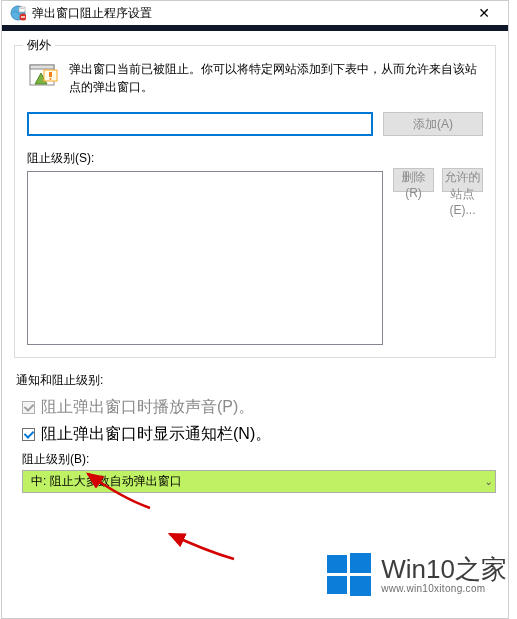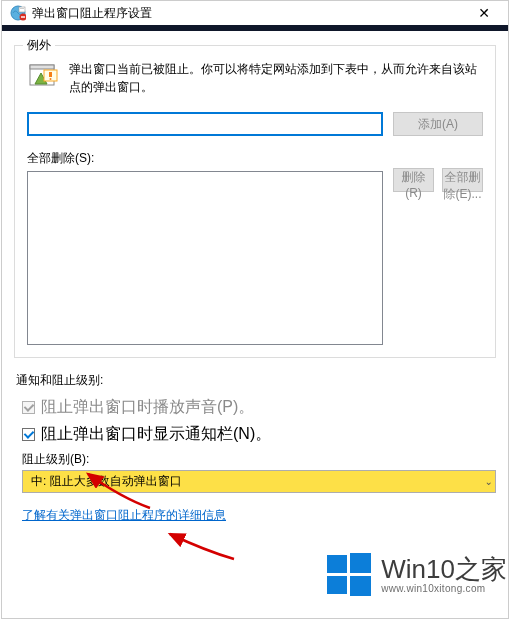--- a/index.html
+++ b/index.html
@@ -106,21 +106,21 @@
     }
     .text-input {
       flex: 1;
       height: 24px;
       border: 2px solid #0078d7;
       padding: 0 4px;
       font-size: 12px;
       outline: none;
     }
     .dlg-button {
-      width: 90px;
+      width: 100px;
       height: 24px;
       border: 1px solid #c6c6c6;
       background: #e1e1e1;
       color: #8a8a8a;
       font-size: 12px;
       cursor: default;
       font-family: inherit;
     }
     .listbox {
       width: 100%;
@@ -185,21 +185,21 @@
     .checkbox-label {
       font-size: 16px;
     }
     .checkbox-label.disabled {
       color: #8a8a8a;
     }
     .dropdown {
       width: 100%;
       height: 23px;
       border: 1px solid #adadad;
-      background: #fde047;
+      background: #bef264;
       display: flex;
       align-items: center;
       justify-content: space-between;
       padding: 0 2px 0 8px;
       margin: 2px 0 0 8px;
       width: calc(100% - 8px);
       font-size: 12px;
     }
     .dd-arrow {
       font-size: 10px;
@@ -308,26 +308,26 @@
         <div class="info-text">弹出窗口当前已被阻止。你可以将特定网站添加到下表中，从而允许来自该站点的弹出窗口。</div>
       </div>
 
       <div class="input-row">
         <input type="text" class="text-input" value="" style="">
         <button class="dlg-button">添加(A)</button>
       </div>
 
       <div class="list-row">
         <div class="list-col">
-          <label class="field-label">全部删除(S):</label>
+          <label class="field-label">阻止级别(S):</label>
           <div class="listbox"></div>
         </div>
         <div class="btn-col">
           <button class="dlg-button">删除(R)</button>
-          <button class="dlg-button">全部删除(E)...</button>
+          <button class="dlg-button">允许的站点(E)...</button>
         </div>
       </div>
     </div>
 
     <div class="section-title">通知和阻止级别:</div>
 
     <div class="checkbox-row">
       <span class="checkbox disabled checked"></span>
       <span class="checkbox-label disabled">阻止弹出窗口时播放声音(P)。</span>
     </div>
@@ -339,21 +339,20 @@
 
     <div class="level-label-row">
       <span class="field-label" style="margin:0">阻止级别(B):</span>
     </div>
 
     <div class="dropdown">
       <span>中: 阻止大多数自动弹出窗口</span>
       <span class="dd-arrow">⌄</span>
     </div>
 
-    <a class="link">了解有关弹出窗口阻止程序的详细信息</a>
 
   </div>
 
   <svg class="arrow-annotation arrow1" viewBox="0 0 70 40">
     <defs>
       <marker id="ah1" markerWidth="8" markerHeight="8" refX="6" refY="3" orient="auto">
         <path d="M0,0 L7,3 L0,6 Z" fill="#d40000"></path>
       </marker>
     </defs>
     <path d="M 68 38 Q 40 28 6 4" stroke="#d40000" stroke-width="2.5" fill="none" marker-end="url(#ah1)"></path>

